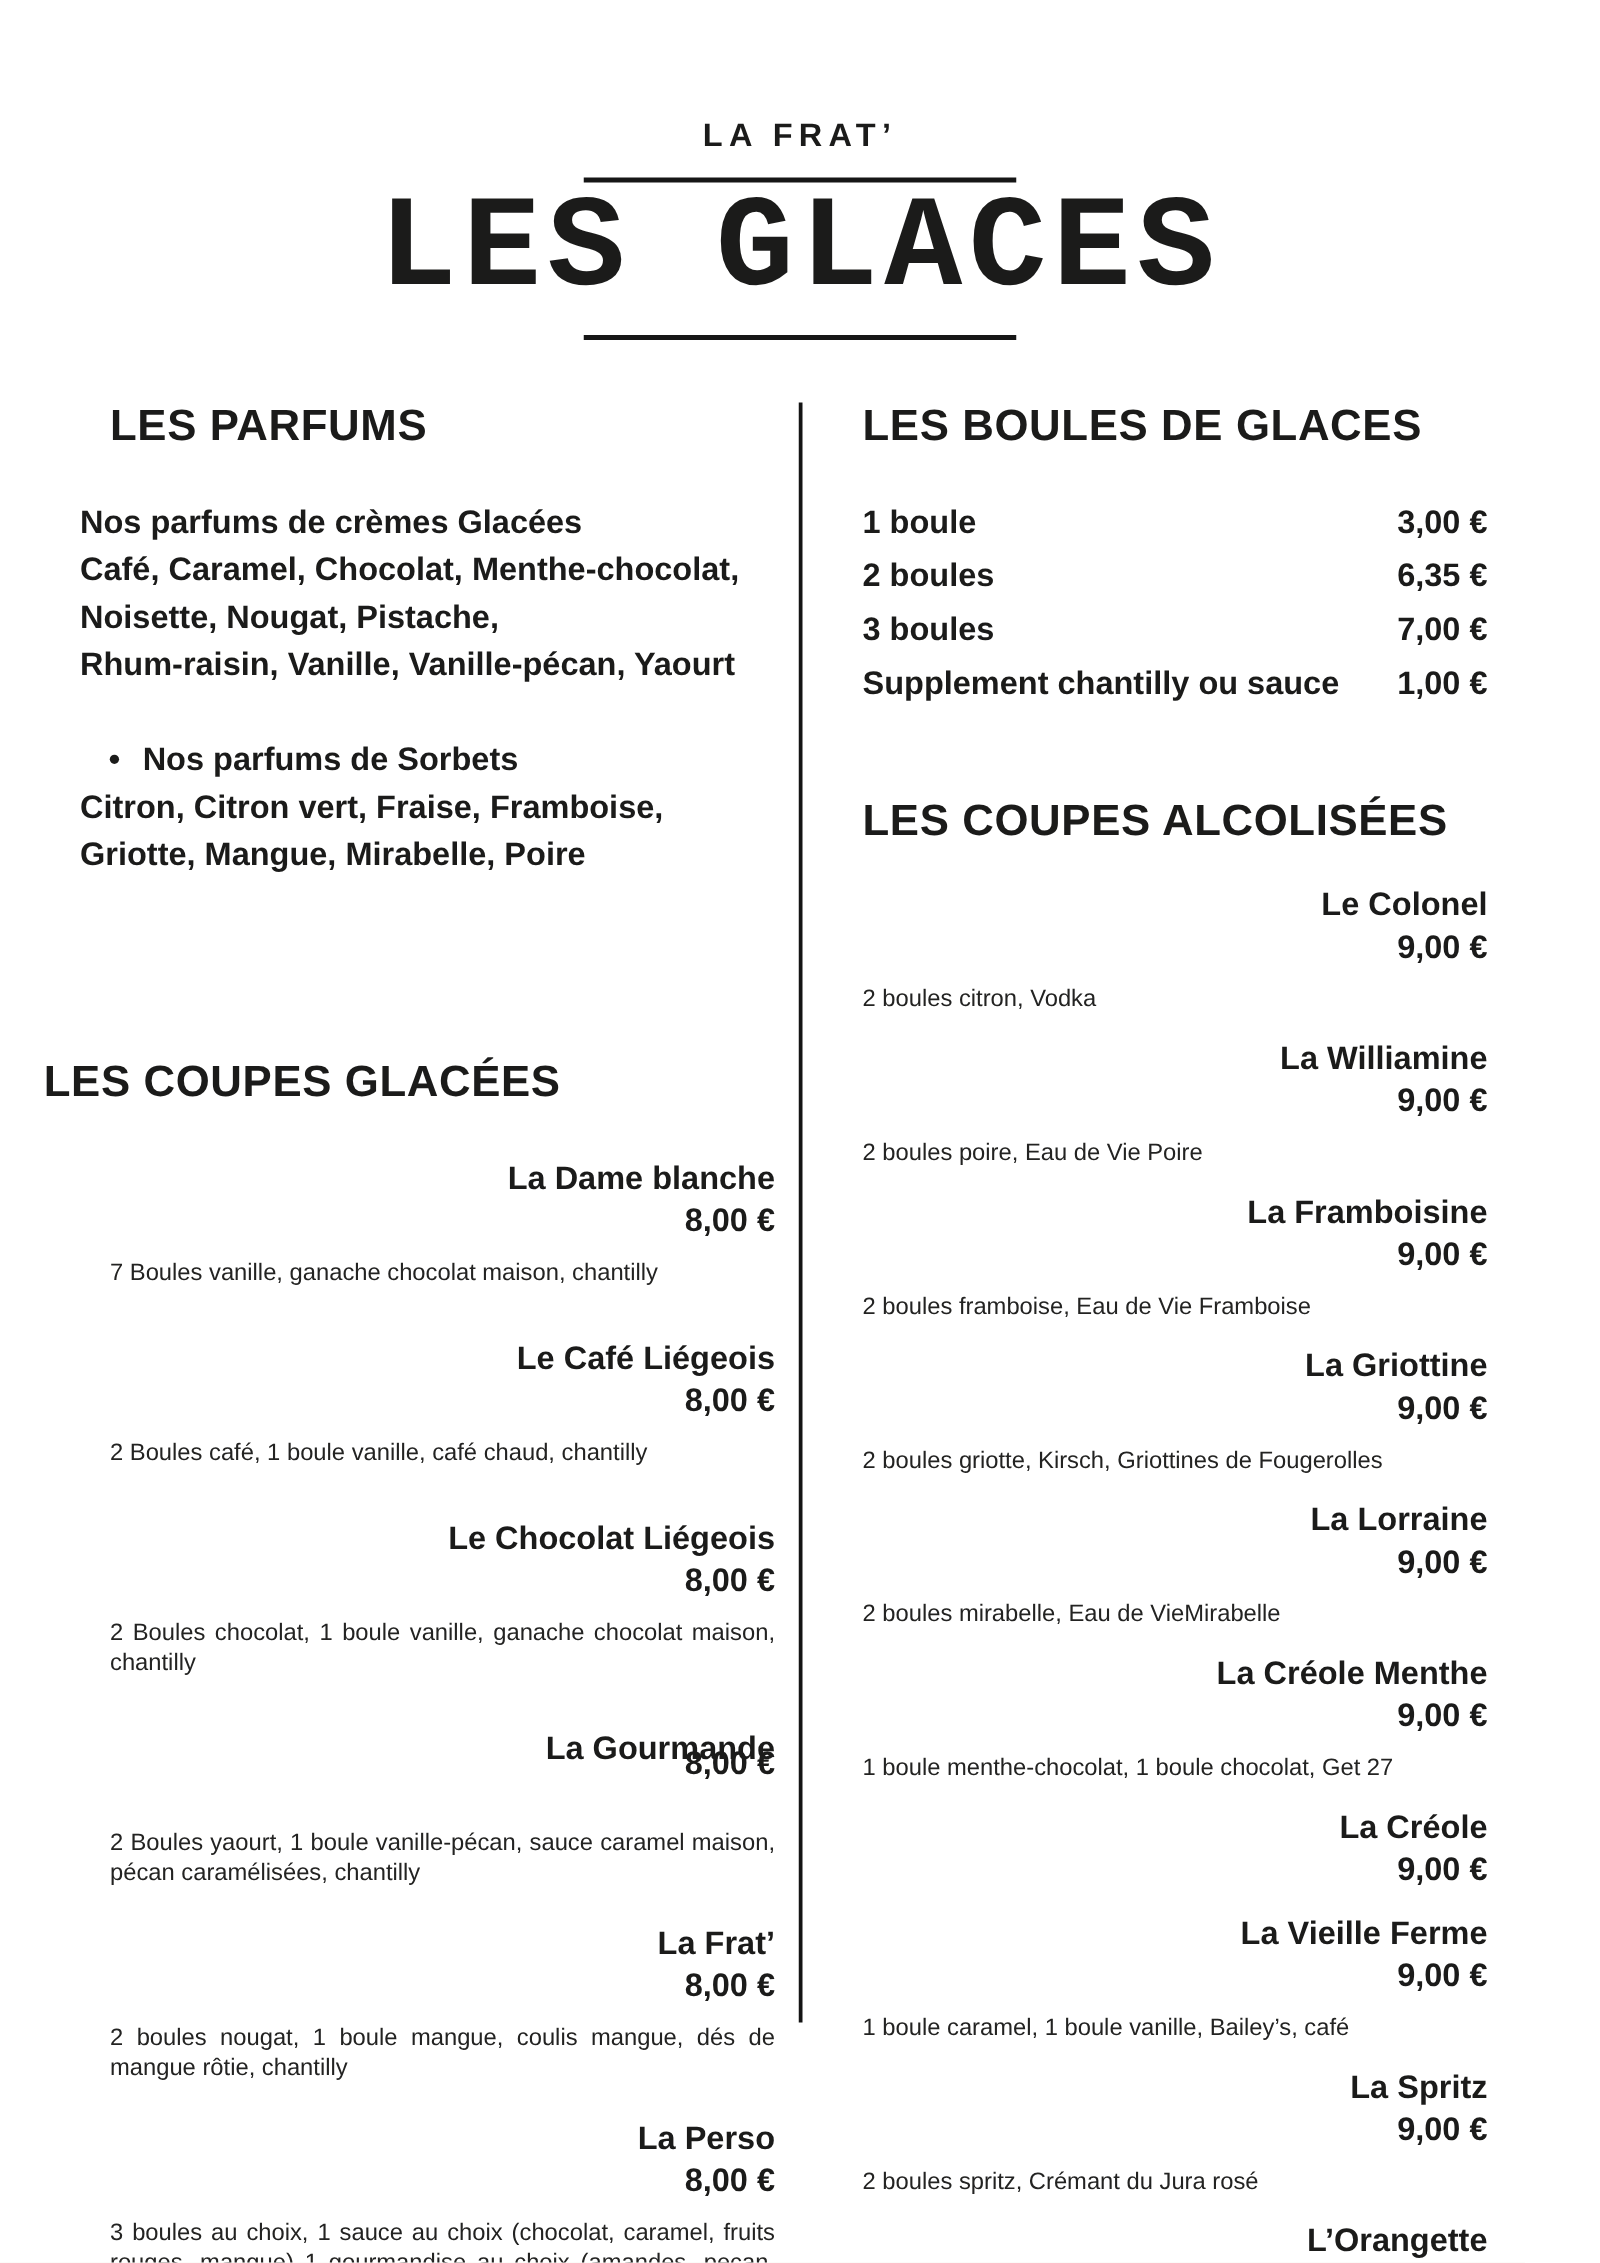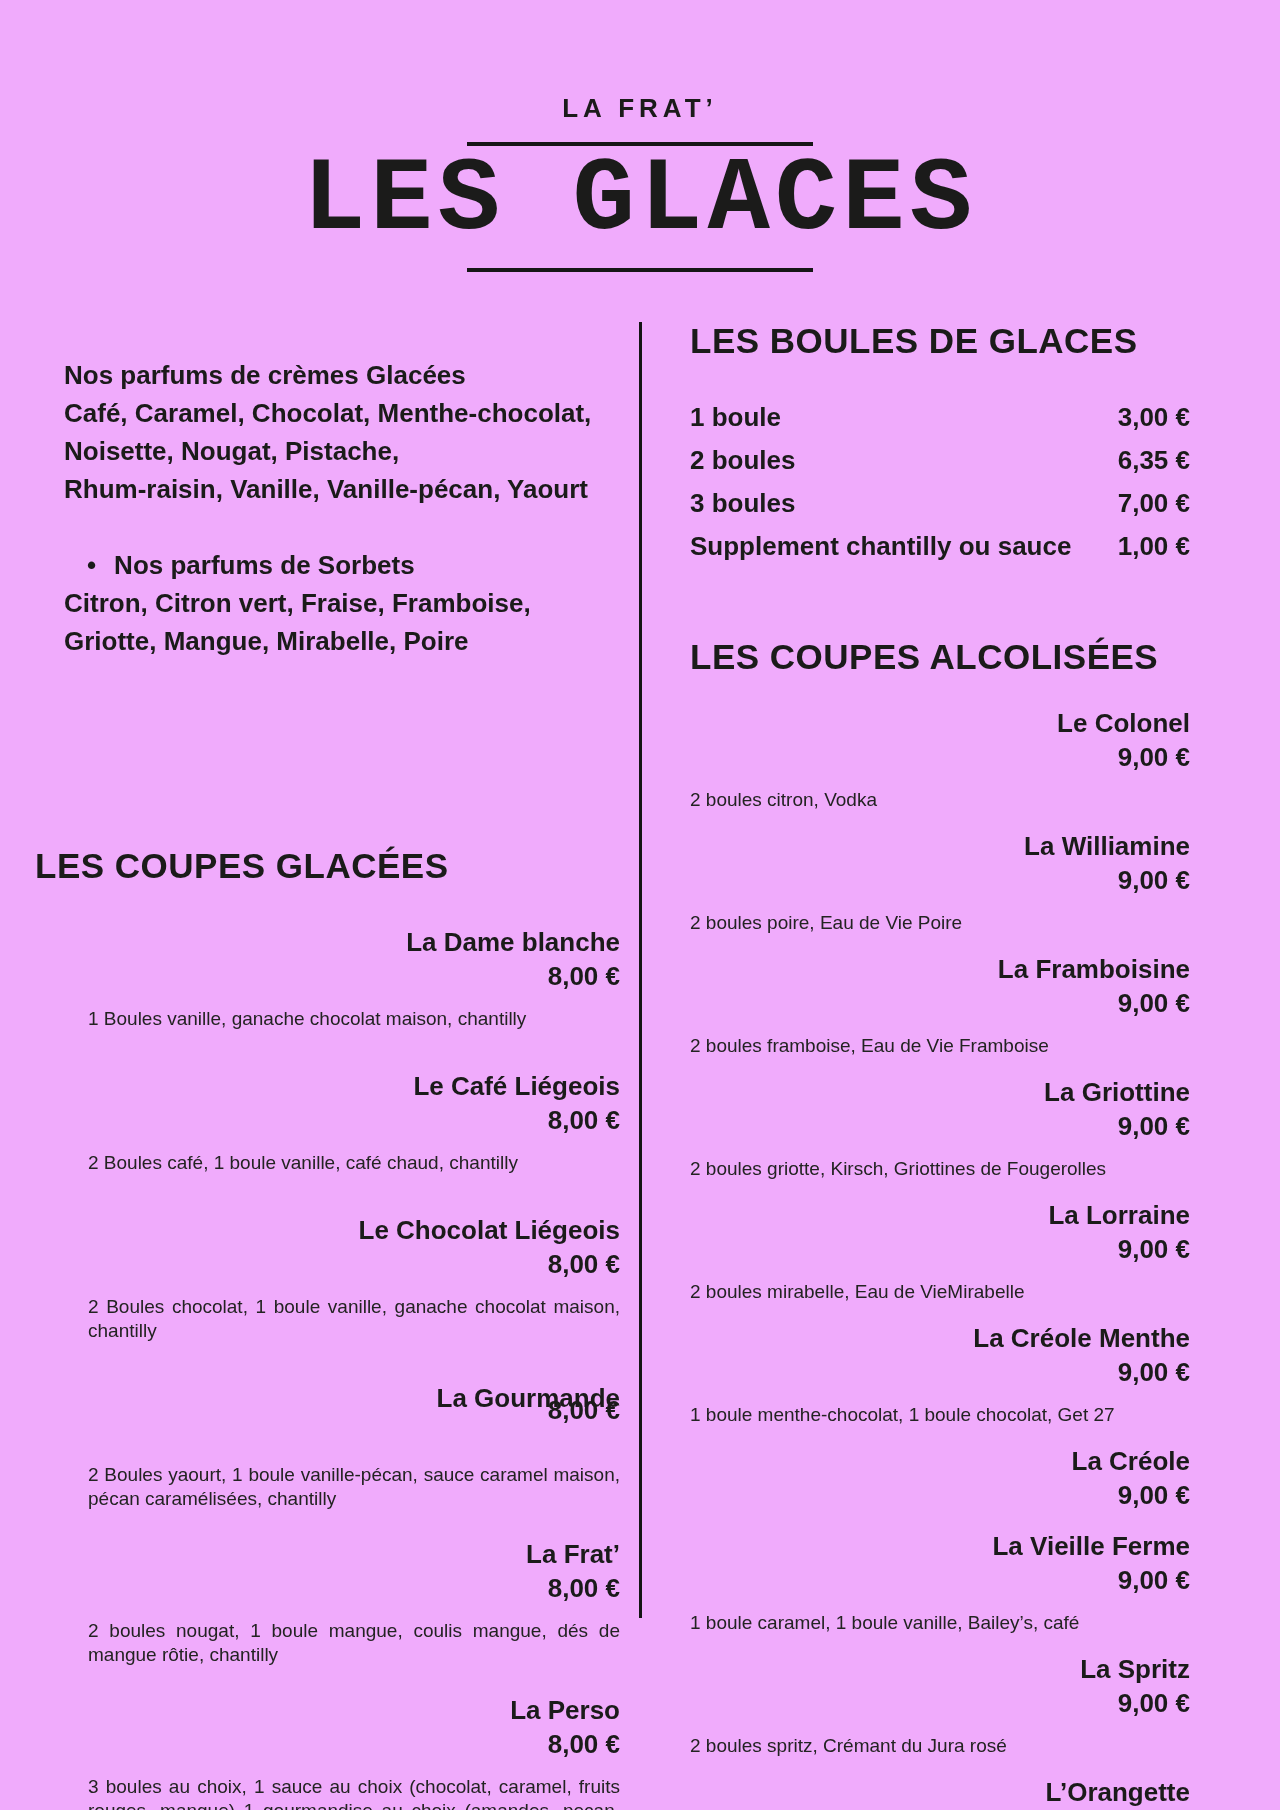--- a/index.html
+++ b/index.html
@@ -4,21 +4,21 @@
 <style>
   html,body{margin:0;padding:0;}
   body{
     font-family:"Liberation Sans", sans-serif;
     background:#f1eee5;
   }
   .page{
     position:relative;
     width:1280px;
     height:1810px;
-    background:#f0abfc;
+    background:#ffffff;
     color:#1b1b1a;
     overflow:hidden;
   }
 
   
   .header{
     position:absolute;
     top:92px; left:0; right:0;
     text-align:center;
   }
@@ -178,20 +178,21 @@
   <div class="header">
     <div class="brand">LA FRAT’</div>
     <div class="rule"></div>
     <div class="page-title">LES GLACES</div>
     <div class="rule"></div>
   </div>
 
   <div class="divider"></div>
 
   <div class="parfums">
+    <div class="section-heading">LES PARFUMS</div>
     <div class="parfums-body">
       <div class="flavor-line">Nos parfums de crèmes Glacées</div>
       <div class="flavor-line">Café, Caramel, Chocolat, Menthe-chocolat,</div>
       <div class="flavor-line">Noisette, Nougat, Pistache,</div>
       <div class="flavor-line">Rhum-raisin, Vanille, Vanille-pécan, Yaourt</div>
     </div>
     <div class="sorbet-bullet-row">
       <span class="bullet">•</span>
       <span class="sorbets-title">Nos parfums de Sorbets</span>
     </div>
@@ -202,21 +203,21 @@
   </div>
 
   <div class="section-heading coupes-glacees-heading">LES COUPES GLACÉES</div>
 
   <div class="left-items">
     <div class="menu-item">
       <div class="item-head">
         <span class="item-name">La Dame blanche</span>
         <span class="item-price">8,00 €</span>
       </div>
-      <div class="item-desc">1 Boules vanille, ganache chocolat maison, chantilly</div>
+      <div class="item-desc">7 Boules vanille, ganache chocolat maison, chantilly</div>
     </div>
     <div class="menu-item">
       <div class="item-head">
         <span class="item-name">Le Café Liégeois</span>
         <span class="item-price">8,00 €</span>
       </div>
       <div class="item-desc">2 Boules café, 1 boule vanille, café chaud, chantilly</div>
     </div>
     <div class="menu-item">
       <div class="item-head">

